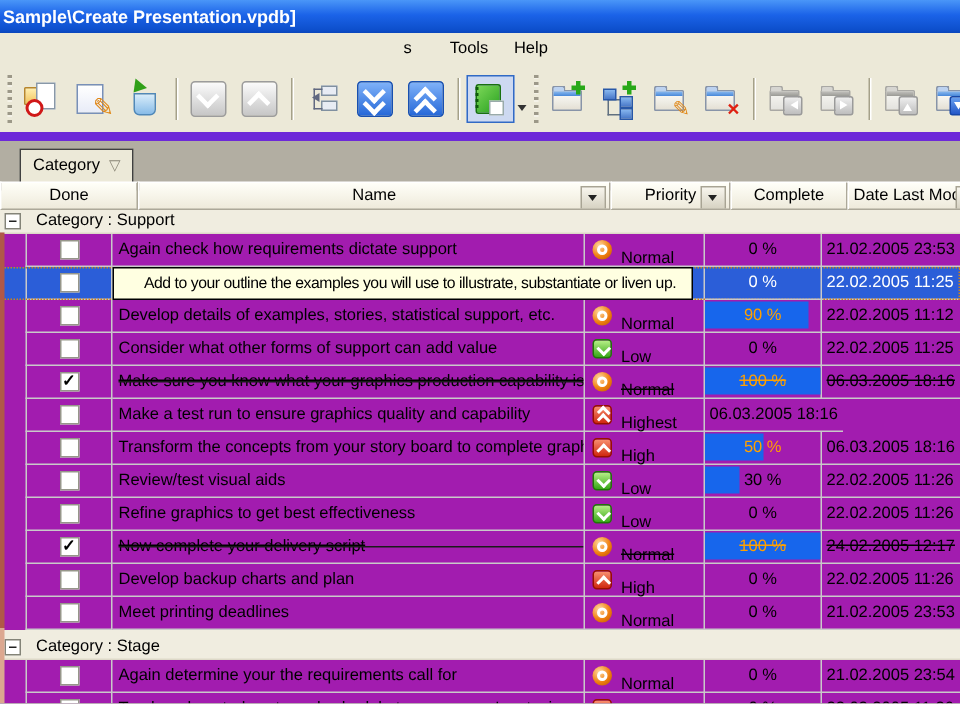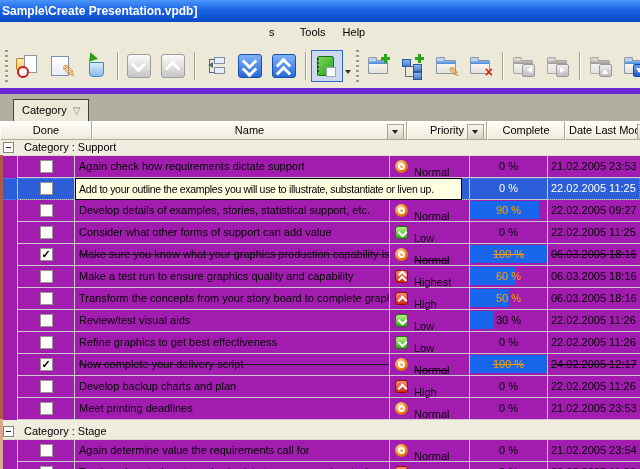--- a/index.html
+++ b/index.html
@@ -122,21 +122,21 @@
   .pri-normal::after{content:"";position:absolute;left:3px;top:3px;right:3px;bottom:3px;border-radius:50%;border:2px solid #fff;box-sizing:border-box;}
   .pri-low{background:linear-gradient(#B8F088,#38A818);border:1px solid #207808;}
   .pri-low::after{content:"";position:absolute;left:3px;top:2px;width:5px;height:5px;border-right:2px solid #fff;border-bottom:2px solid #fff;transform:rotate(45deg);}
   .pri-high,.pri-highest{background:linear-gradient(#F89070,#D02810);border:1px solid #981000;}
   .pri-high::after{content:"";position:absolute;left:3px;top:4px;width:5px;height:5px;border-left:2px solid #fff;border-top:2px solid #fff;transform:rotate(45deg);}
   .pri-highest::before{content:"";position:absolute;left:3px;top:1px;width:5px;height:4px;border-left:2px solid #fff;border-top:2px solid #fff;transform:rotate(45deg);}
   .pri-highest::after{content:"";position:absolute;left:3px;top:6px;width:5px;height:4px;border-left:2px solid #fff;border-top:2px solid #fff;transform:rotate(45deg);}
 
   
   .tooltip{position:absolute;left:75px;top:0;width:387px;height:22px;box-sizing:border-box;z-index:5;
-     background:#FFFFE1;border:1px solid #000;color:#000;line-height:20px;padding-left:3px;
+     background:#FFFFE1;border:1px solid #000;color:#000;line-height:20px;padding-left:20px;
      white-space:nowrap;overflow:hidden;font-size:10.5px;letter-spacing:-0.3px;}
 </style>
 </head>
 <body>
 
 <div class="app">
   <div class="titlebar">
     <span>Sample\Create Presentation.vpdb]</span>
   </div>
 
@@ -329,21 +329,21 @@
           </div>
           <div class="c-name">Develop details of examples, stories, statistical support, etc.</div>
           <div class="c-priority">
             <span class="pri pri-normal"></span>
             <span class="pri-label">Normal</span>
           </div>
           <div class="c-complete">
             <div class="bar" style="width: 90%;"></div>
             <span class="pct hi">90 %</span>
           </div>
-          <div class="c-date">22.02.2005 09:27</div>
+          <div class="c-date">22.02.2005 11:12</div>
         </div>
         <div class="task-row">
           <div class="c-gutter"></div>
           <div class="c-done">
             <span class="cb"></span>
           </div>
           <div class="c-name">Consider what other forms of support can add value</div>
           <div class="c-priority">
             <span class="pri pri-low"></span>
             <span class="pri-label">Low</span>
@@ -371,24 +371,20 @@
         </div>
         <div class="task-row">
           <div class="c-gutter"></div>
           <div class="c-done">
             <span class="cb"></span>
           </div>
           <div class="c-name">Make a test run to ensure graphics quality and capability</div>
           <div class="c-priority">
             <span class="pri pri-highest"></span>
             <span class="pri-label">Highest</span>
-          </div>
-          <div class="c-complete">
-            <div class="bar" style="width: 60%;"></div>
-            <span class="pct hi">60 %</span>
           </div>
           <div class="c-date">06.03.2005 18:16</div>
         </div>
         <div class="task-row">
           <div class="c-gutter"></div>
           <div class="c-done">
             <span class="cb"></span>
           </div>
           <div class="c-name">Transform the concepts from your story board to complete graphics</div>
           <div class="c-priority">
@@ -481,21 +477,21 @@
         <div class="group-gap"></div>
         <div class="group-row">
           <span class="minus-box"></span>
           <span class="group-label">Category : Stage</span>
         </div>
         <div class="task-row">
           <div class="c-gutter"></div>
           <div class="c-done">
             <span class="cb"></span>
           </div>
-          <div class="c-name">Again determine value the requirements call for</div>
+          <div class="c-name">Again determine your the requirements call for</div>
           <div class="c-priority">
             <span class="pri pri-normal"></span>
             <span class="pri-label">Normal</span>
           </div>
           <div class="c-complete">
             <span class="pct">0 %</span>
           </div>
           <div class="c-date">21.02.2005 23:54</div>
         </div>
         <div class="task-row">

